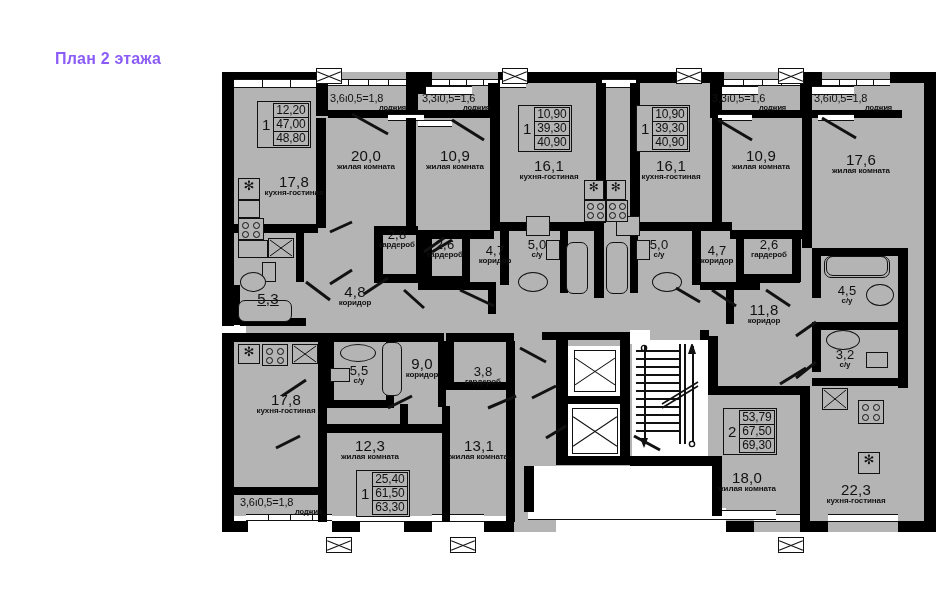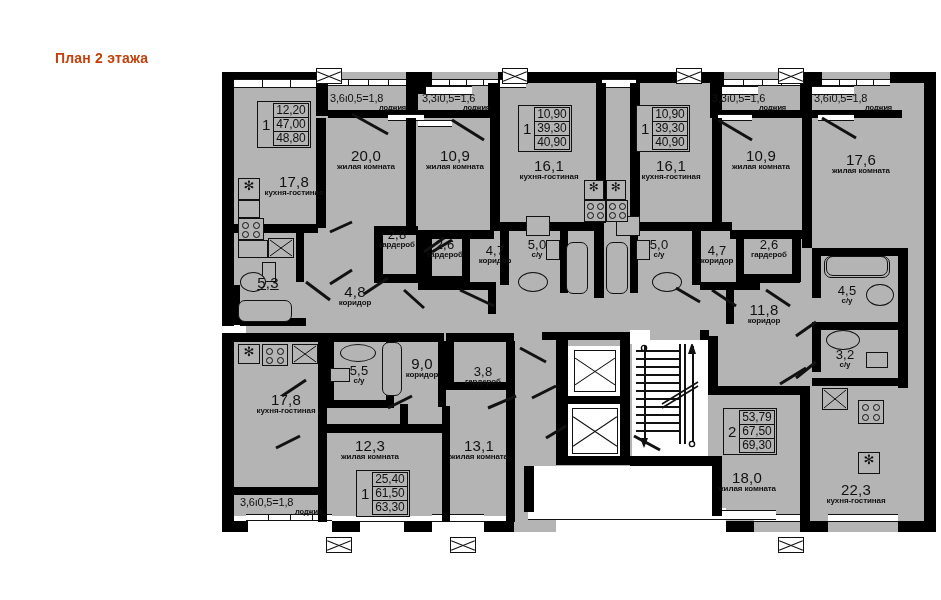--- a/index.html
+++ b/index.html
@@ -18,21 +18,21 @@
   #title-block { position: absolute; left: 55px; top: 45px; }
   #title-block .l1 {
     font-size: 25px; font-weight: bold; color: #ee9933;
     letter-spacing: .4px; line-height: 1.12;
   }
   #title-block .l2 {
     font-size: 22px; font-weight: bold; color: #ee9933;
     letter-spacing: .3px; line-height: 1.15;
   }
   #title-block .l3 {
-    font-size: 14px; font-weight: bold; color: #c2410c;
+    font-size: 16px; font-weight: bold; color: #8b5cf6;
     margin-top: 5px; letter-spacing: .2px;
   }
 
   
   #plan {
     position: absolute; left: 0; top: 0;
     width: 941px; height: 600px;
   }
   .blk { position: absolute; }           
   .wall { position: absolute; background: #000; }
@@ -479,21 +479,21 @@
       <span class="nam">кухня-гостиная</span>
     </div>
     <div class="lbl" style="left:722px;top:148px;width:78px;">
       <span class="num">10,9</span>
       <span class="nam">жилая комната</span>
     </div>
     <div class="lbl" style="left:818px;top:152px;width:86px;">
       <span class="num">17,6</span>
       <span class="nam">жилая комната</span>
     </div>
-    <div class="lbl" style="left:248px;top:275px;width:40px;text-decoration:underline;">
+    <div class="lbl" style="left:248px;top:291px;width:40px;text-decoration:underline;">
       <span class="num">5,3</span>
     </div>
     <div class="lbl" style="left:326px;top:284px;width:58px;">
       <span class="num">4,8</span>
       <span class="nam">коридор</span>
     </div>
     <div class="lbl small" style="left:368px;top:228px;width:58px;">
       <span class="num">2,8</span>
       <span class="nam">гардероб</span>
     </div>

